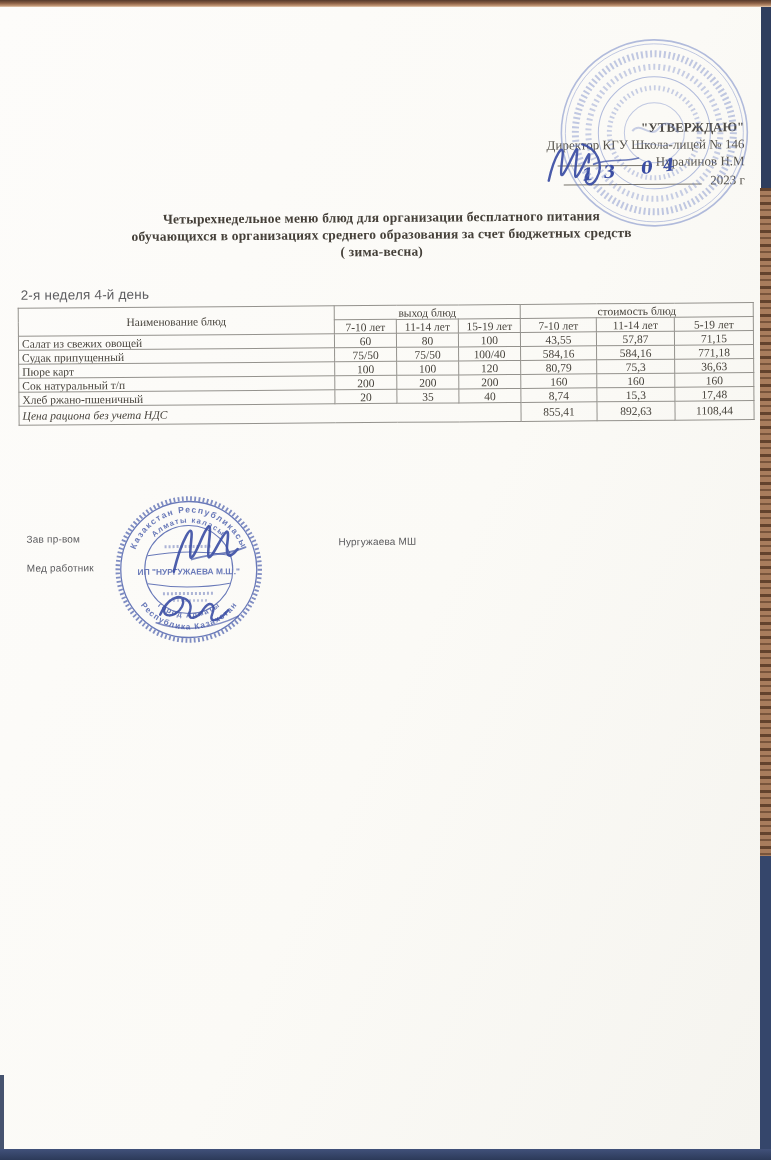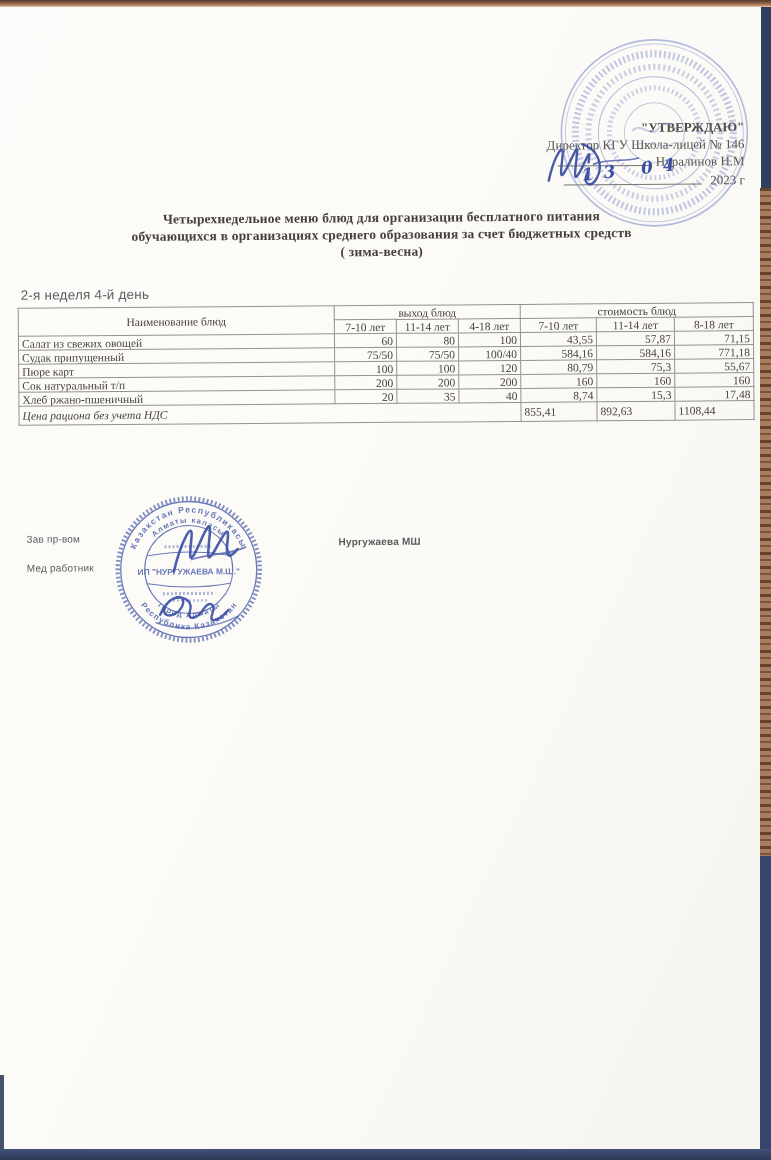--- a/index.html
+++ b/index.html
@@ -73,25 +73,25 @@
   table.menu{
     position:absolute;left:18px;top:305px;width:735px;
     border-collapse:collapse;table-layout:fixed;
     font-size:11.5px;color:#48443d;
   }
   table.menu td,table.menu th{
     border:1px solid #94928d;padding:0 3px;height:13px;
     font-weight:normal;overflow:hidden;white-space:nowrap;
   }
   table.menu th{text-align:center;}
-  td.num{text-align:right;}
+  td.num{text-align:center;}
   td.name{text-align:left;}
   tr.total td{height:18px;}
   td.total-label{font-style:italic;border-right:1px solid #94928d;}
-  td.total-val{text-align:left;font-weight:bold;}
+  td.total-val{text-align:center;font-weight:bold;}
   th.age{text-align:left;border-radius:7px;}
 
   
   .role-label{
     position:absolute;font-family:"Liberation Sans", sans-serif;
     font-size:10px;color:#5b5b5e;letter-spacing:0.2px;
   }
   .stamp-svg{position:absolute;pointer-events:none;}
   .stamp-text{font-family:"Liberation Sans", sans-serif;font-weight:bold;}
 </style>
@@ -160,24 +160,24 @@
     </colgroup>
     <tbody>
         <tr>
       <th rowspan="2" style="height:17px">Наименование блюд</th>
       <th colspan="3">выход блюд</th>
       <th colspan="3">стоимость блюд</th>
     </tr>
     <tr>
       <th class="age">7-10 лет</th>
       <th class="age">11-14 лет</th>
-      <th class="age">4-18 лет</th>
+      <th class="age">15-19 лет</th>
       <th class="age">7-10 лет</th>
       <th class="age">11-14 лет</th>
-      <th class="age">8-18 лет</th>
+      <th class="age">5-19 лет</th>
     </tr>
     <tr>
       <td class="name">Салат из свежих овощей</td>
       <td class="num">60</td>
       <td class="num">80</td>
       <td class="num">100</td>
       <td class="num">43,55</td>
       <td class="num">57,87</td>
       <td class="num">71,15</td>
     </tr>
@@ -190,21 +190,21 @@
       <td class="num">584,16</td>
       <td class="num">771,18</td>
     </tr>
     <tr>
       <td class="name">Пюре карт</td>
       <td class="num">100</td>
       <td class="num">100</td>
       <td class="num">120</td>
       <td class="num">80,79</td>
       <td class="num">75,3</td>
-      <td class="num">55,67</td>
+      <td class="num">36,63</td>
     </tr>
     <tr>
       <td class="name">Сок натуральный т/п</td>
       <td class="num">200</td>
       <td class="num">200</td>
       <td class="num">200</td>
       <td class="num">160</td>
       <td class="num">160</td>
       <td class="num">160</td>
     </tr>
@@ -221,21 +221,21 @@
       <td colspan="4" class="total-label">Цена рациона без учета НДС</td>
       <td class="total-val">855,41</td>
       <td class="total-val">892,63</td>
       <td class="total-val">1108,44</td>
     </tr>
   </tbody>
     </table>
 
   <div class="role-label" style="left:25px;top:531px;">Зав пр-вом</div>
   <div class="role-label" style="left:25px;top:560px;">Мед работник</div>
-  <div class="role-label" style="left:337px;top:536px;font-weight:bold;">Нургужаева МШ</div>
+  <div class="role-label" style="left:337px;top:536px;">Нургужаева МШ</div>
 
   <svg class="stamp-svg" style="left:112px;top:493px;opacity:0.85;" width="150" height="150" viewBox="-75 -75 150 150">
     <defs>
       <path id="arcTopOuter" d="M -57 0 A 57 57 0 0 1 57 0"></path>
       <path id="arcTopInner" d="M -47 0 A 47 47 0 0 1 47 0"></path>
       <path id="arcBotInner" d="M -48 0 A 48 48 0 0 0 48 0"></path>
       <path id="arcBotOuter" d="M -60 0 A 60 60 0 0 0 60 0"></path>
     </defs>
     <g fill="none" stroke="#5063ae">
       <circle r="71" stroke-width="4.5" stroke-dasharray="1.8 2.4" opacity="0.85"></circle>

